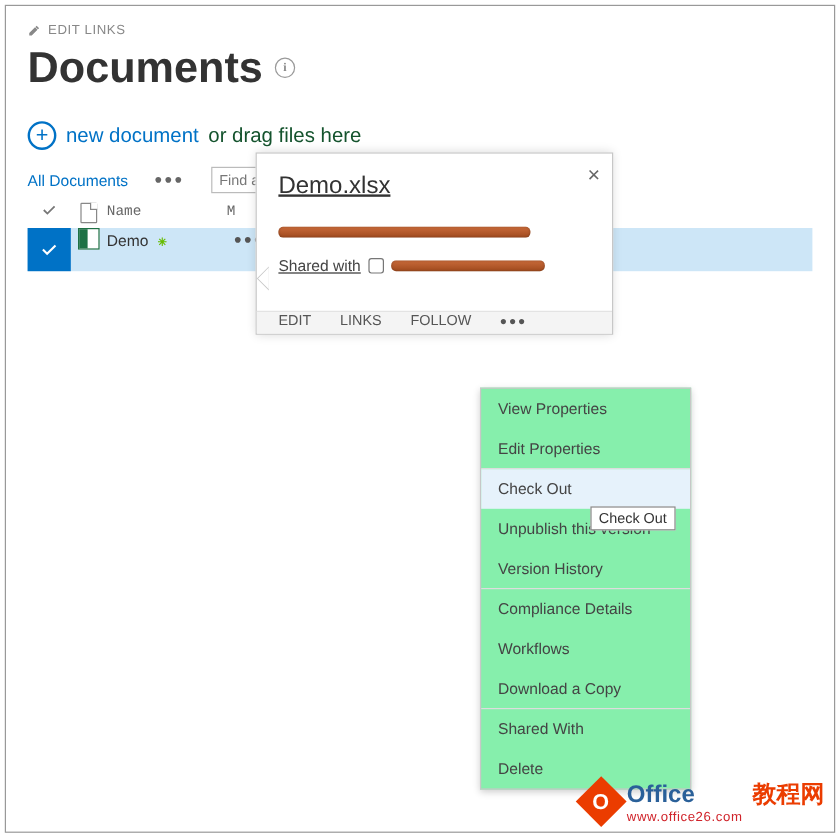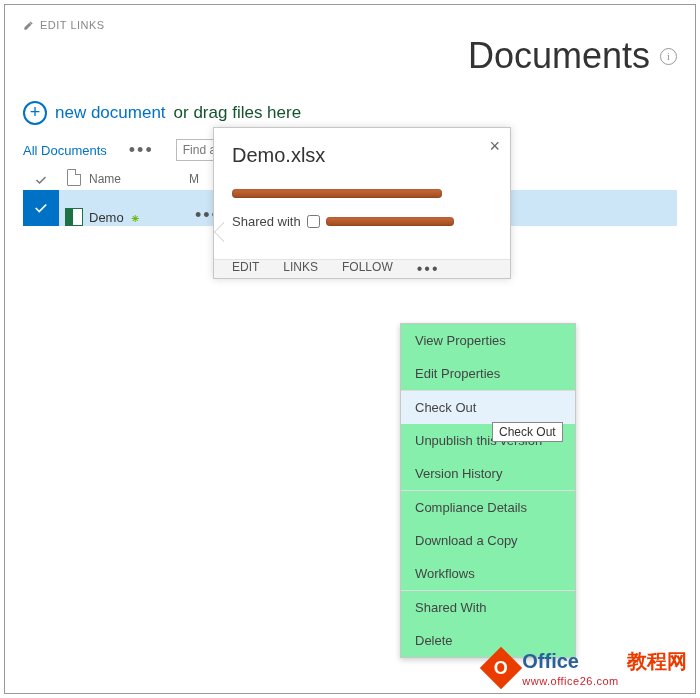--- a/index.html
+++ b/index.html
@@ -27,27 +27,26 @@
     font-size: 11px;
     color: #888;
     letter-spacing: 0.5px;
     display: flex;
     align-items: center;
     gap: 6px;
   }
   .edit-links svg { width: 11px; height: 11px; fill: #888; }
   .page-title {
     font-size: 36px;
-    font-weight: 400;
+    font-weight: 700;
     color: #333;
     margin: 4px 0 24px 0;
     display: flex;
     align-items: center;
     gap: 10px;
-    justify-content: flex-end;
   }
   .page-title .info {
     width: 15px; height: 15px;
     border: 1px solid #999;
     border-radius: 50%;
     font-size: 10px; line-height: 15px;
     text-align: center; color: #888;
     font-family: Georgia, serif;
   }
   .new-doc-row {
@@ -79,33 +78,34 @@
     border: 1px solid #bbb;
     padding: 3px 6px;
     font-size: 12px;
     color: #777;
     width: 34px;
     overflow: hidden;
     white-space: nowrap;
   }
   .tbl-head {
     display: flex;
-    align-items: flex-end;
+    align-items: flex-start;
     color: #666;
     font-size: 12px;
     padding: 4px 0;
+    font-family: Liberation Mono, monospace;
   }
   .col-check { width: 36px; display:flex; justify-content:center; }
   .col-icon { width: 30px; display:flex; justify-content:center; }
   .col-name { flex: 0 0 100px; }
   .doc-page { width:12px; height:15px; border:1px solid #888; border-radius:1px; position:relative; }
   .doc-page::after { content:""; position:absolute; right:-1px; top:-1px; width:5px; height:5px; background:#fff; border-left:1px solid #888; border-bottom:1px solid #888; }
   .tbl-row {
     display: flex;
-    align-items: flex-end;
+    align-items: flex-start;
     height: 36px;
     background: #cde6f7;
   }
   .tbl-row .col-check {
     background: #0072c6;
     height: 100%;
     display:flex; align-items:center; justify-content:center;
   }
   .tbl-row .col-check svg { width:14px; height:14px; stroke:#fff; fill:none; stroke-width:2; }
   .xlsx-icon { width:16px; height:16px; border:1px solid #1e7145; background:#fff; position:relative; }
@@ -138,21 +138,21 @@
     position:absolute;
     left:-8px; top:95px;
     width:0;height:0;
     border:9px solid transparent;
     border-right-color:#fff;
   }
   .callout .close {
     position:absolute; right:10px; top:8px;
     font-size:18px; color:#666; cursor:default;
   }
-  .callout-body { padding: 16px 17px 14px 18px; }
+  .callout-body { padding: 16px 17px 14px 18px; text-decoration: underline; }
   .callout-title { font-size:20px; font-weight:300; color:#333; margin-bottom:18px; }
   .redact {
     display:inline-block; vertical-align:middle;
     height:9px; border-radius:4px;
     background: linear-gradient(#c96a3a,#a04a1e);
     box-shadow: inset 0 0 2px rgba(0,0,0,.3);
   }
   .shared-line { margin: 14px 0 16px 0; color:#444; display:flex; align-items:center; gap:6px; }
   .shared-line input { margin:0; }
   .path-box {
@@ -299,22 +299,22 @@
 
   <div class="ctx">
     <div class="mi">View Properties</div>
     <div class="mi">Edit Properties</div>
     <div class="sep"></div>
     <div class="mi sel">Check Out</div>
     <div class="mi">Unpublish this version</div>
     <div class="mi">Version History</div>
     <div class="sep"></div>
     <div class="mi">Compliance Details</div>
+    <div class="mi">Workflows</div>
     <div class="mi">Download a Copy</div>
-    <div class="mi">Workflows</div>
     <div class="sep"></div>
     <div class="mi">Shared With</div>
     <div class="mi">Delete</div>
   </div>
 
   <div class="tooltip">Check Out</div>
 
   <div class="watermark">
     <div class="wm-o">
         <span>O</span>

